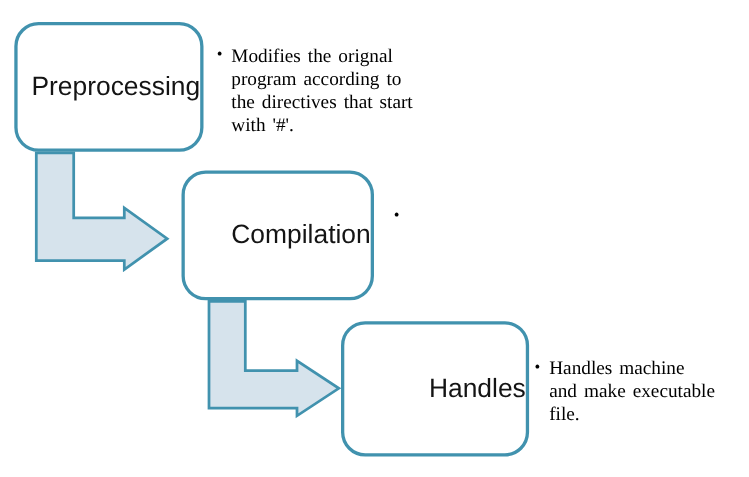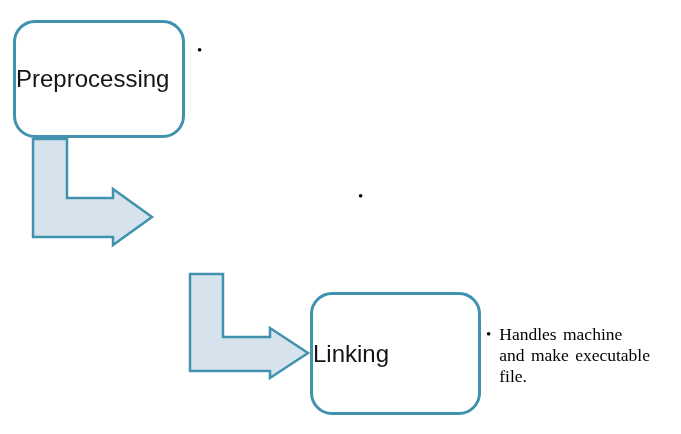--- a/index.html
+++ b/index.html
@@ -25,21 +25,21 @@
     fill:var(--arrow-fill);
     stroke:var(--accent);
     stroke-width:2.5;
     stroke-linejoin:miter;
   }
   .step-box{
     position:absolute;
     background:#ffffff;
     border:3px solid var(--accent);
     border-radius:22px;
-    display:flex;align-items:center;justify-content:flex-start;
+    display:flex;align-items:center;justify-content:flex-end;
     z-index:1;
     box-sizing:border-box;
   }
   .step-label{
     color:var(--label-color);
     font-size:24px;
     letter-spacing:0px;
     white-space:nowrap;
   }
   .box-preprocessing{left:13px;top:20px;width:172px;height:118px;}
@@ -75,27 +75,34 @@
 
   <svg class="connector-layer" viewBox="0 0 681 434">
     <polygon points="33,139 67,139 67,198 113,198 113,189 152,217 113,245 113,237 33,237"></polygon>
     <polygon points="190,274 223,274 223,337 270,337 270,328 308,353 270,378 270,371 190,371"></polygon>
   </svg>
 
   <div class="step-box box-preprocessing">
     <span class="step-label">Preprocessing</span>
   </div>
 
+  <div class="step-box box-compilation">
+    <span class="step-label">Compilation</span>
+  </div>
 
   <div class="step-box box-linking">
-    <span class="step-label">Linking</span>
+    <span class="step-label">Handles</span>
   </div>
 
   <div class="desc desc-preprocessing">
     <span class="bullet-glyph">•</span>
+    <span class="desc-text">Modifies the orignal
+program according to
+the directives that start
+with '#'.</span>
   </div>
 
   <div class="desc desc-compilation">
     <span class="bullet-glyph">•</span>
   </div>
 
   <div class="desc desc-linking">
     <span class="bullet-glyph">•</span>
     <span class="desc-text">Handles machine
 and make executable

